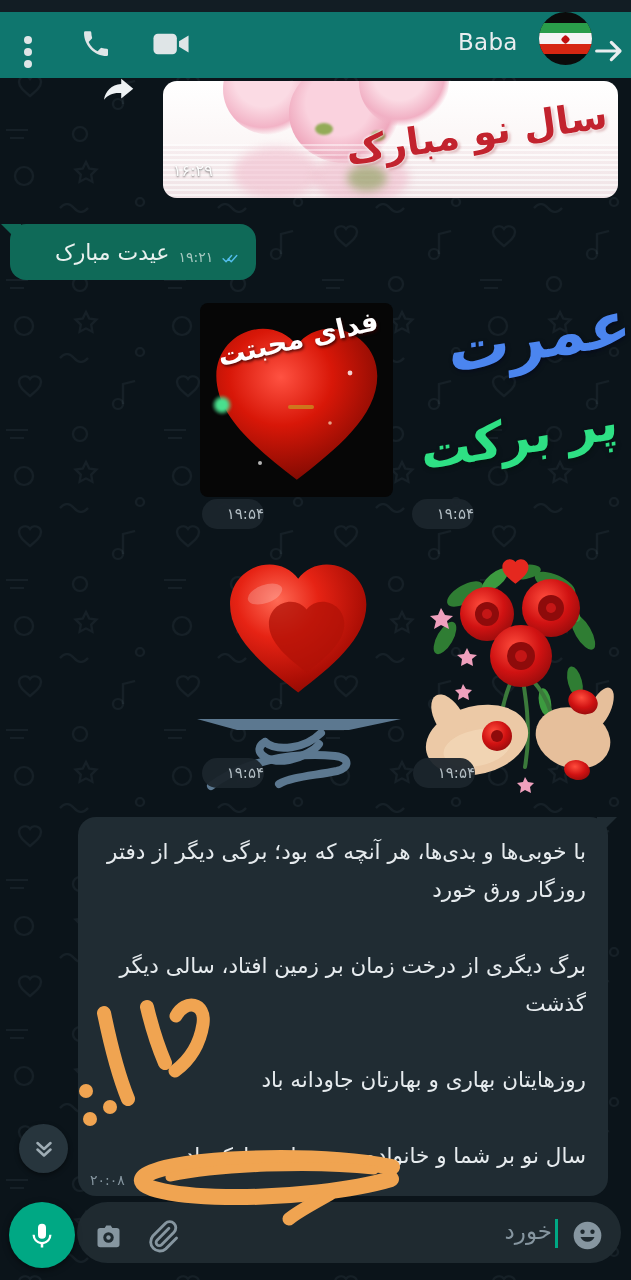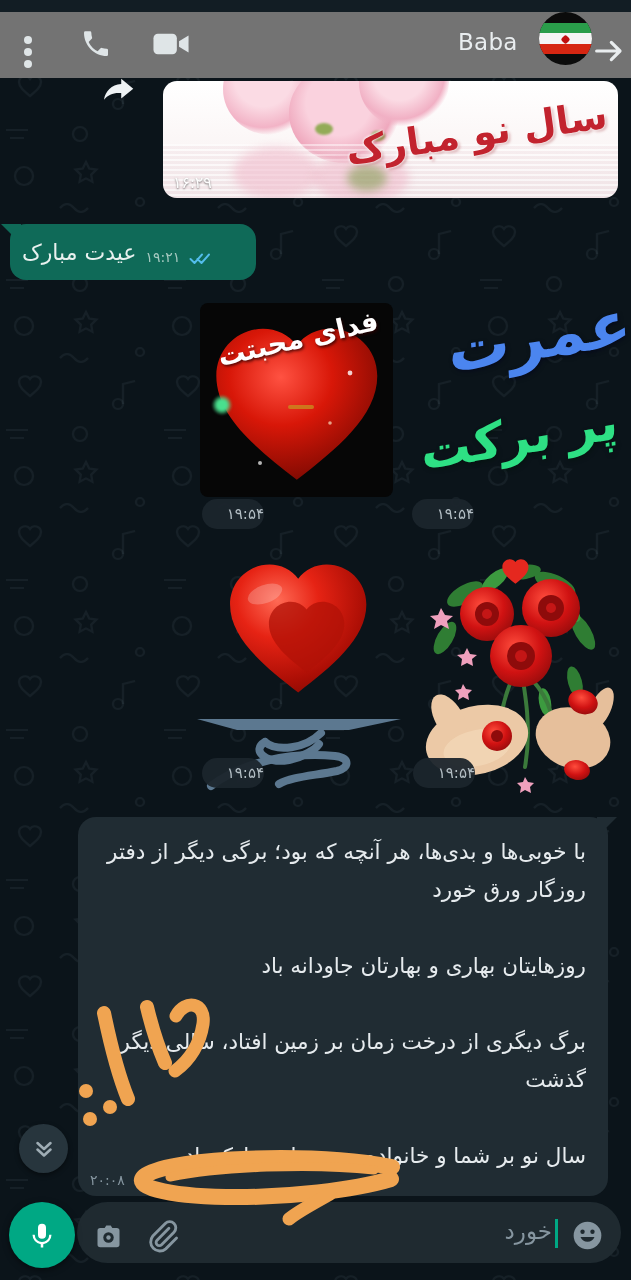--- a/index.html
+++ b/index.html
@@ -5,21 +5,21 @@
   html,body{margin:0;padding:0;background:#000;}
   *{box-sizing:border-box;}
   .screen{position:relative;width:631px;height:1280px;overflow:hidden;
           background:#0b141a;font-family:"DejaVu Sans","Liberation Sans",sans-serif;}
 
   
   .bg-pattern{position:absolute;inset:0;z-index:0;}
 
   
   .statusbar{position:absolute;left:0;top:0;width:631px;height:12px;background:#121d24;z-index:3;}
-  .topbar{position:absolute;left:0;top:12px;width:631px;height:66px;background:#737373;z-index:3;padding-left:40px;}
+  .topbar{position:absolute;left:0;top:12px;width:631px;height:66px;background:#0f766e;z-index:3;padding-left:40px;}
   .kebab{position:absolute;left:20px;top:10px;width:16px;height:48px;cursor:pointer;}
   .kebab i{position:absolute;left:4px;width:8px;height:8px;border-radius:50%;background:#dfe5e7;}
   .topbar-icon{position:absolute;cursor:pointer;}
   .contact-name{position:absolute;left:458px;top:17px;width:66px;font-size:23px;color:#e9edef;
                 letter-spacing:.3px;}
   .avatar{position:absolute;left:539px;top:0px;width:53px;height:53px;border-radius:50%;
           background:#0b0b0b;overflow:hidden;cursor:pointer;}
   .flag{position:absolute;left:0;top:11px;width:53px;height:31px;
         background:linear-gradient(180deg,#2a9d4a 0 33%,#f4f4f4 33% 67%,#d62612 67% 100%);}
   .emblem{position:absolute;left:23px;top:24px;width:7px;height:7px;border-radius:2px;
@@ -29,30 +29,30 @@
   .fwd-icon{position:absolute;left:100px;top:72px;z-index:2;cursor:pointer;}
 
   .img-bubble{position:absolute;left:163px;top:81px;width:455px;height:117px;border-radius:14px;
               overflow:hidden;z-index:1;background:linear-gradient(180deg,#ffffff,#fbf6f6 55%,#f1e7e9);cursor:pointer;}
   .blossom{position:absolute;border-radius:50%;}
   .ripples{position:absolute;left:0;bottom:0;width:100%;height:54px;
            background:repeating-linear-gradient(180deg,rgba(255,255,255,.5) 0 2px,rgba(236,214,220,.25) 2px 5px);}
   .img-callig{position:absolute;right:10px;top:30px;transform:rotate(-8deg);white-space:nowrap;
               font-size:38px;font-weight:bold;color:#c2232e;
               text-shadow:0 0 3px #fff,0 0 3px #fff,2px 2px 3px rgba(150,20,30,.35);}
-  .img-time{position:absolute;left:10px;bottom:6px;font-size:16px;color:#fdfdfd;
-            text-shadow:0 1px 2px rgba(0,0,0,.55);font-family:Liberation Serif, serif;}
+  .img-time{position:absolute;left:10px;bottom:18px;font-size:16px;color:#fdfdfd;
+            text-shadow:0 1px 2px rgba(0,0,0,.55);}
 
   .out-bubble{position:absolute;left:10px;top:224px;width:246px;height:56px;background:#0f6a58;
               border-radius:16px;z-index:1;cursor:pointer;}
   .out-bubble:before{content:"";position:absolute;left:-9px;top:0;
               border:10px solid transparent;border-top-color:#0f6a58;border-right-color:#0f6a58;}
   .out-row{position:absolute;inset:0;display:flex;align-items:center;flex-direction:row-reverse;
            padding:0 16px 0 12px;gap:9px;direction:rtl;}
-  .out-text{font-size:22px;color:#e9f1ef;white-space:nowrap;}
+  .out-text{font-size:22px;color:#e9f1ef;white-space:nowrap;margin-left:33px;}
   .out-time{font-size:14px;color:#a6c9c0;margin-top:10px;}
   .ticks{margin-top:12px;}
 
   .sticker{position:absolute;z-index:1;cursor:pointer;}
   .heart-sticker{left:200px;top:303px;width:193px;height:194px;background:#060606;border-radius:8px;overflow:hidden;}
   .heart-caption{position:absolute;left:-2px;top:20px;width:200px;text-align:center;
                  transform:rotate(-13deg);font-size:27px;font-weight:bold;color:#fff;white-space:nowrap;
                  text-shadow:1px 2px 3px rgba(40,0,0,.8);}
   .sparkle{position:absolute;border-radius:50%;}
 
@@ -288,22 +288,22 @@
   <div class="stamp" style="left:202px;top:758px">
       <span>۱۹:۵۴</span>
     </div>
   <div class="stamp" style="left:413px;top:758px">
       <span>۱۹:۵۴</span>
     </div>
 
   <div class="in-bubble">
     <div class="in-text">
       <p>با خوبی‌ها و بدی‌ها، هر آنچه که بود؛ برگی دیگر از دفتر روزگار ورق خورد</p>
+      <p>برگ دیگری از درخت زمان بر زمین افتاد، سالی دیگر گذشت</p>
       <p>روزهایتان بهاری و بهارتان جاودانه باد</p>
-      <p>برگ دیگری از درخت زمان بر زمین افتاد، سالی دیگر گذشت</p>
       <p>سال نو بر شما و خانواده محترمتان  مبارک باد</p>
     </div>
     <div class="in-time">۲۰:۰۸</div>
   </div>
 
   <button class="scroll-btn">
     <svg width="26" height="26" viewBox="0 0 24 24">
       <path d="M6 6.5l6 5.5 6-5.5M6 12.5l6 5.5 6-5.5" fill="none" stroke="#9fadb5" stroke-width="2.4" stroke-linecap="round" stroke-linejoin="round"></path>
     </svg>
   </button>

